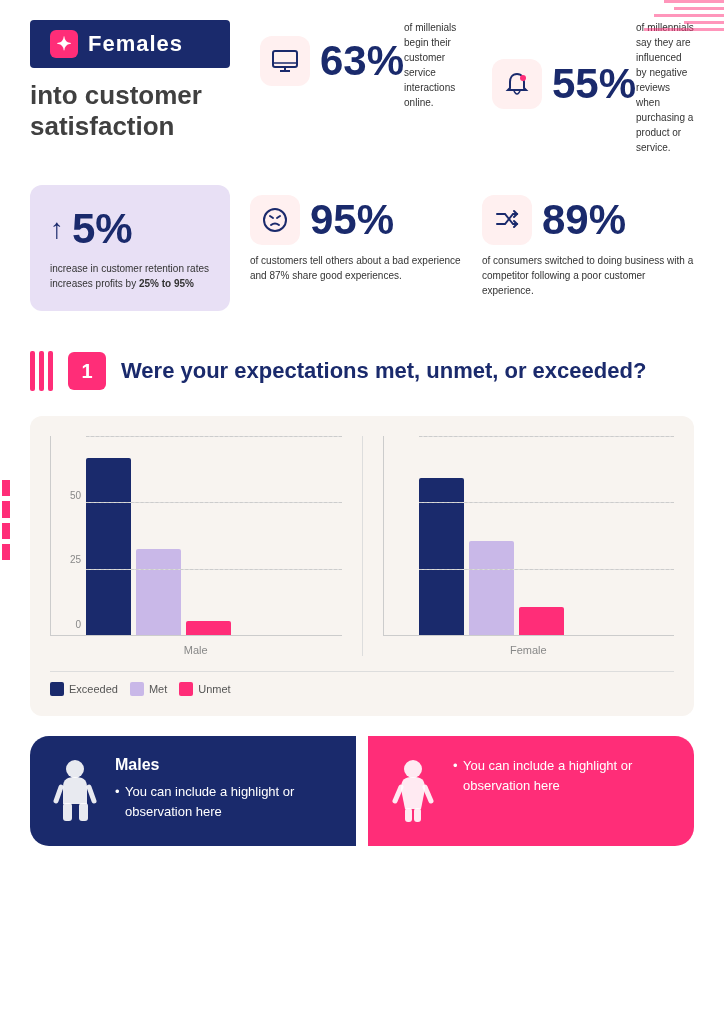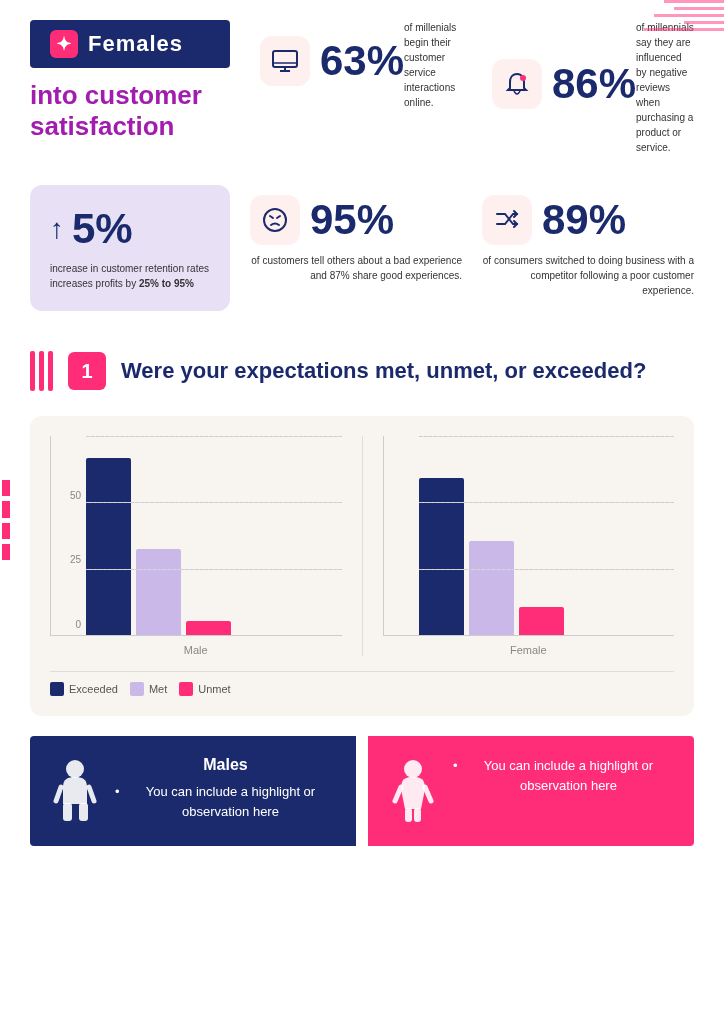--- a/index.html
+++ b/index.html
@@ -93,21 +93,21 @@
     }
 
     .insights-title {
       color: white;
       font-size: 22px;
       font-weight: 800;
       letter-spacing: 1px;
     }
 
     .insights-subtitle {
-      color: #a21caf;
+      color: #404040;
       font-size: 26px;
       font-weight: 700;
       line-height: 1.2;
     }
 
     .stat-card {
       flex: 1;
       display: flex;
       flex-direction: row;
     }
@@ -154,21 +154,20 @@
     .stat-card-lavender {
       background: #e8e0f5;
       border-radius: 12px;
       padding: 20px;
       flex: 0 0 200px;
     }
 
     .stat-card-plain {
       flex: 1;
       padding: 10px 0;
-      text-align: right;
     }
 
     .arrow-up {
       color: #1a2a6c;
       font-size: 28px;
       font-weight: bold;
       margin-right: 8px;
     }
 
     .stat-number-inline {
@@ -336,23 +335,22 @@
     .legend-color {
       width: 14px;
       height: 14px;
       border-radius: 2px;
     }
 
     
     .bottom-cards {
       display: flex;
       gap: 12px;
-      border-radius: 4px;
+      border-radius: 19px;
       overflow: hidden;
-      text-align: center;
     }
 
     .bottom-card {
       flex: 1;
       padding: 20px 20px 20px 20px;
       display: flex;
       align-items: flex-start;
       gap: 15px;
     }
 
@@ -448,21 +446,21 @@
 
     <div class="stat-card">
       <div class="stat-top">
         <div class="stat-icon">
           <svg width="28" height="28" viewBox="0 0 28 28" fill="none">
             <path d="M14 4 C9 4 7 8 7 12 L7 18 L5 20 L23 20 L21 18 L21 12 C21 8 19 4 14 4Z" stroke="#1a2a6c" stroke-width="2" fill="none"></path>
             <path d="M11 20 C11 22 13 24 14 24 C15 24 17 22 17 20" stroke="#1a2a6c" stroke-width="1.5" fill="none"></path>
             <circle cx="20" cy="8" r="3" fill="#ff2d78"></circle>
           </svg>
         </div>
-        <span class="stat-number">86%</span>
+        <span class="stat-number">55%</span>
       </div>
       <p class="stat-desc">of millennials say they are influenced by negative reviews when purchasing a product or service.</p>
     </div>
 
   </div>
 
   <div class="stats-row2">
 
     <div class="stat-card-lavender">
       <div class="stat-top-inline">

